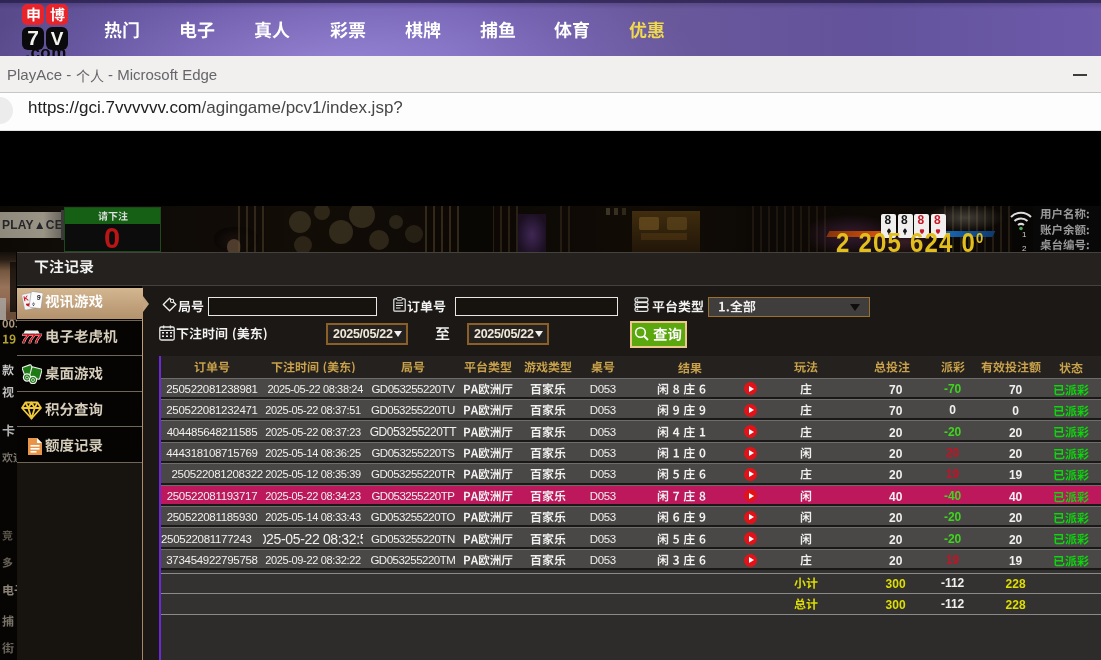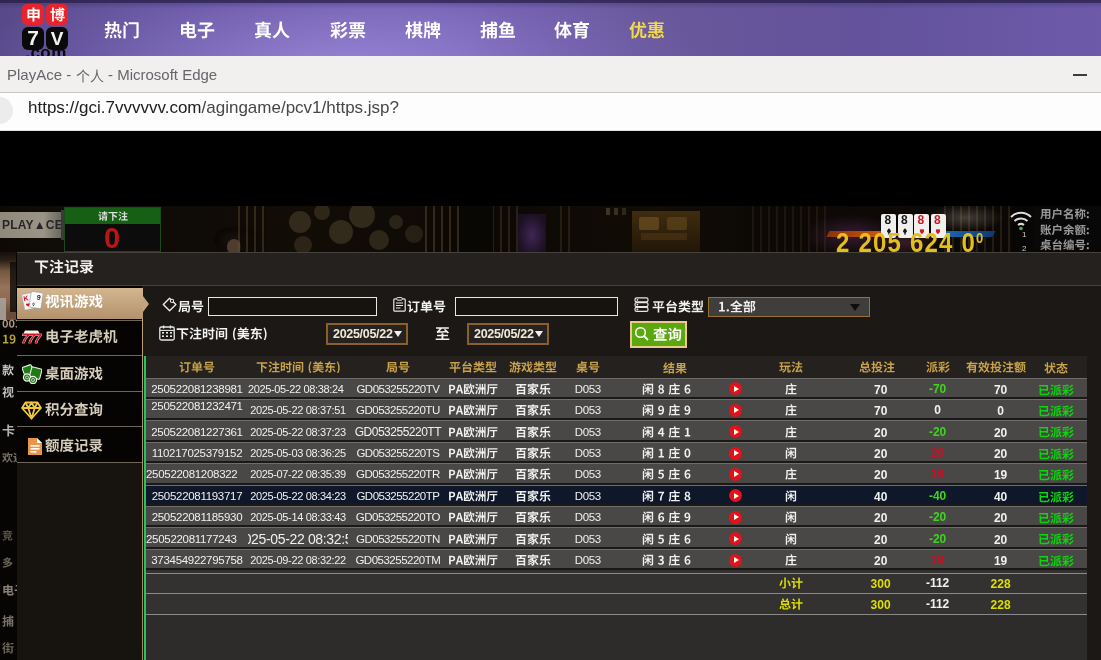--- a/index.html
+++ b/index.html
@@ -94,21 +94,21 @@
         <use href="#r4E2A" x="0"></use>
         <use href="#r4EBA" x="1000"></use>
       </g>
     </svg>
     <span class="a" style="left:108px;top:10px;font-size:15px;color:#66656a"> - Microsoft Edge</span>
     <div class="a" style="left:1072px;top:74px;"></div>
     <div class="a" style="left:1073px;top:18px;width:14px;height:1.5px;background:#3c3c3c"></div>
   </div>
 <div class="a" id="ubar">
     <div class="a" style="left:-14px;top:4px;width:27px;height:27px;border-radius:50%;background:#ececec"></div>
-    <span class="a" style="left:28px;top:5px;font-size:17px;color:#202020">https://gci.7vvvvvv.com<span style="color:#474747">/agingame/pcv1/https.jsp?</span></span>
+    <span class="a" style="left:28px;top:5px;font-size:17px;color:#202020">https://gci.7vvvvvv.com<span style="color:#474747">/agingame/pcv1/index.jsp?</span></span>
   </div>
 <div class="a" id="blk"></div>
 <div class="a" id="vid">
     <div class="a" style="left:0;top:0;width:1101px;height:46px;background:linear-gradient(90deg,#0d0a06 0,#16100a 180px,#1a1309 300px,#150f09 420px,#0f0b07 470px,#140e08 560px,#1a1208 660px,#100c07 760px,#130d08 900px,#0a0806 1000px)"></div>
     <div class="a" style="left:214px;top:21px;width:44px;height:25px;background:radial-gradient(ellipse at 50% 60%,#1f1512 30%,#0c0806 72%);border-radius:45%"></div>
     <div class="a" style="left:227px;top:33px;width:14px;height:16px;background:#86644c;border-radius:50%"></div>
     <div class="a" style="left:238px;top:0;width:28px;height:46px;background:repeating-linear-gradient(90deg,rgba(175,148,98,0.5) 0 2.5px,rgba(20,12,6,0.9) 2.5px 8px);opacity:0.75"></div>
     <div class="a" style="left:425px;top:0;width:38px;height:46px;background:repeating-linear-gradient(90deg,rgba(175,148,98,0.5) 0 2.5px,rgba(20,12,6,0.9) 2.5px 8px);opacity:0.8"></div>
     <div class="a" style="left:492px;top:0;width:26px;height:46px;background:repeating-linear-gradient(90deg,rgba(175,148,98,0.5) 0 2.5px,rgba(20,12,6,0.9) 2.5px 8px);opacity:0.6"></div>
     <div class="a" style="left:560px;top:0;width:14px;height:46px;background:repeating-linear-gradient(90deg,rgba(175,148,98,0.5) 0 2.5px,rgba(20,12,6,0.9) 2.5px 8px);opacity:0.5"></div>
@@ -473,21 +473,21 @@
     <svg class="t" style="left:617px;top:74px" width="16" height="16" viewBox="0 0 16 16">
       <circle cx="6.5" cy="6.5" r="4.8" fill="none" stroke="#fff" stroke-width="1.6"></circle>
       <path d="M10 10 L14 14" stroke="#fff" stroke-width="1.8"></path>
     </svg>
     <svg class="t" style="left:636px;top:74.5px" width="29.0" height="14.5" viewBox="0 -880 2000 1000">
       <g fill="#ffffff">
         <use href="#b67E5" x="0"></use>
         <use href="#b8BE2" x="1000"></use>
       </g>
     </svg>
-    <div class="a" style="left:127px;top:104px;width:942.5px;height:304px;background:#2e2c2a;border-left:2px solid #22c55e">
+    <div class="a" style="left:142px;top:104px;width:942.5px;height:304px;background:#2e2c2a;border-left:2px solid #6d28d9">
       <div style="display:flex;height:21.6px;background:#24211e">
         <div style="width:102px;display:flex;align-items:center;justify-content:center;overflow:hidden;white-space:nowrap">
           <svg class="i" width="36.0" height="12.0" viewBox="0 -880 3000 1000">
             <g fill="#c9a24b">
               <use href="#b8BA2" x="0"></use>
               <use href="#b5355" x="1000"></use>
               <use href="#b53F7" x="2000"></use>
             </g>
           </svg>
         </div>
@@ -592,21 +592,21 @@
                 <use href="#b72B6" x="0"></use>
                 <use href="#b6001" x="1000"></use>
               </g>
             </svg></span>
         </div>
       </div>
       <div style="display:flex;height:21.42px;background:#4a4846;border-top:1px solid #6f6d6b;box-shadow:inset 0 -2px 0 #1b1918">
         <div style="width:102px;display:flex;align-items:center;justify-content:center;overflow:hidden;white-space:nowrap">
           <span style="font-size:11.5px;color:#f0f0f0;letter-spacing:-0.3px">250522081238981</span>
         </div>
-        <div style="width:100px;display:flex;align-items:center;justify-content:flex-start;overflow:hidden;white-space:nowrap">
+        <div style="width:100px;display:flex;align-items:center;justify-content:flex-end;overflow:hidden;white-space:nowrap">
           <span style="font-size:11px;color:#f0f0f0;letter-spacing:-0.35px">2025-05-22 08:38:24</span>
         </div>
         <div style="width:100px;display:flex;align-items:center;justify-content:center;overflow:hidden;white-space:nowrap">
           <span style="font-size:11.5px;color:#f0f0f0;letter-spacing:-0.5px">GD053255220TV</span>
         </div>
         <div style="width:50px;display:flex;align-items:center;justify-content:center;overflow:hidden;white-space:nowrap">
           <svg class="i" width="51.7" height="12.0" viewBox="0 -880 4308 1000">
             <g fill="#f0f0f0">
               <use href="#b0050" x="0"></use>
               <use href="#b0041" x="667"></use>
@@ -663,21 +663,21 @@
           <span style="position:relative;left:-4px"><svg class="i" width="36.0" height="12.0" viewBox="0 -880 3000 1000">
               <g fill="#0cd60c">
                 <use href="#b5DF2" x="0"></use>
                 <use href="#b6D3E" x="1000"></use>
                 <use href="#b5F69" x="2000"></use>
               </g>
             </svg></span>
         </div>
       </div>
       <div style="display:flex;height:21.42px;background:#4a4846;border-top:1px solid #6f6d6b;box-shadow:inset 0 -2px 0 #1b1918">
-        <div style="width:102px;display:flex;align-items:flex-start;justify-content:center;overflow:hidden;white-space:nowrap">
+        <div style="width:102px;display:flex;align-items:center;justify-content:center;overflow:hidden;white-space:nowrap">
           <span style="font-size:11.5px;color:#f0f0f0;letter-spacing:-0.3px">250522081232471</span>
         </div>
         <div style="width:100px;display:flex;align-items:center;justify-content:center;overflow:hidden;white-space:nowrap">
           <span style="font-size:11px;color:#f0f0f0;letter-spacing:-0.35px">2025-05-22 08:37:51</span>
         </div>
         <div style="width:100px;display:flex;align-items:center;justify-content:center;overflow:hidden;white-space:nowrap">
           <span style="font-size:11.5px;color:#f0f0f0;letter-spacing:-0.5px">GD053255220TU</span>
         </div>
         <div style="width:50px;display:flex;align-items:center;justify-content:center;overflow:hidden;white-space:nowrap">
           <svg class="i" width="51.7" height="12.0" viewBox="0 -880 4308 1000">
@@ -738,21 +738,21 @@
               <g fill="#0cd60c">
                 <use href="#b5DF2" x="0"></use>
                 <use href="#b6D3E" x="1000"></use>
                 <use href="#b5F69" x="2000"></use>
               </g>
             </svg></span>
         </div>
       </div>
       <div style="display:flex;height:21.42px;background:#4a4846;border-top:1px solid #6f6d6b;box-shadow:inset 0 -2px 0 #1b1918">
         <div style="width:102px;display:flex;align-items:center;justify-content:center;overflow:hidden;white-space:nowrap">
-          <span style="font-size:11.5px;color:#f0f0f0;letter-spacing:-0.3px">250522081227361</span>
+          <span style="font-size:11.5px;color:#f0f0f0;letter-spacing:-0.3px">404485648211585</span>
         </div>
         <div style="width:100px;display:flex;align-items:center;justify-content:center;overflow:hidden;white-space:nowrap">
           <span style="font-size:11px;color:#f0f0f0;letter-spacing:-0.35px">2025-05-22 08:37:23</span>
         </div>
         <div style="width:100px;display:flex;align-items:center;justify-content:center;overflow:hidden;white-space:nowrap">
           <span style="font-size:12px;color:#f0f0f0;letter-spacing:-0.5px">GD053255220TT</span>
         </div>
         <div style="width:50px;display:flex;align-items:center;justify-content:center;overflow:hidden;white-space:nowrap">
           <svg class="i" width="51.7" height="12.0" viewBox="0 -880 4308 1000">
             <g fill="#f0f0f0">
@@ -812,24 +812,24 @@
               <g fill="#0cd60c">
                 <use href="#b5DF2" x="0"></use>
                 <use href="#b6D3E" x="1000"></use>
                 <use href="#b5F69" x="2000"></use>
               </g>
             </svg></span>
         </div>
       </div>
       <div style="display:flex;height:21.42px;background:#4a4846;border-top:1px solid #6f6d6b;box-shadow:inset 0 -2px 0 #1b1918">
         <div style="width:102px;display:flex;align-items:center;justify-content:center;overflow:hidden;white-space:nowrap">
-          <span style="font-size:11.5px;color:#f0f0f0;letter-spacing:-0.3px">110217025379152</span>
-        </div>
-        <div style="width:100px;display:flex;align-items:center;justify-content:center;overflow:hidden;white-space:nowrap">
-          <span style="font-size:11px;color:#f0f0f0;letter-spacing:-0.35px">2025-05-03 08:36:25</span>
+          <span style="font-size:11.5px;color:#f0f0f0;letter-spacing:-0.3px">444318108715769</span>
+        </div>
+        <div style="width:100px;display:flex;align-items:center;justify-content:center;overflow:hidden;white-space:nowrap">
+          <span style="font-size:11px;color:#f0f0f0;letter-spacing:-0.35px">2025-05-14 08:36:25</span>
         </div>
         <div style="width:100px;display:flex;align-items:center;justify-content:center;overflow:hidden;white-space:nowrap">
           <span style="font-size:11.5px;color:#f0f0f0;letter-spacing:-0.5px">GD053255220TS</span>
         </div>
         <div style="width:50px;display:flex;align-items:center;justify-content:center;overflow:hidden;white-space:nowrap">
           <svg class="i" width="51.7" height="12.0" viewBox="0 -880 4308 1000">
             <g fill="#f0f0f0">
               <use href="#b0050" x="0"></use>
               <use href="#b0041" x="667"></use>
               <use href="#b6B27" x="1308"></use>
@@ -885,25 +885,25 @@
           <span style="position:relative;left:-4px"><svg class="i" width="36.0" height="12.0" viewBox="0 -880 3000 1000">
               <g fill="#0cd60c">
                 <use href="#b5DF2" x="0"></use>
                 <use href="#b6D3E" x="1000"></use>
                 <use href="#b5F69" x="2000"></use>
               </g>
             </svg></span>
         </div>
       </div>
       <div style="display:flex;height:21.42px;background:#4a4846;border-top:1px solid #6f6d6b;box-shadow:inset 0 -2px 0 #1b1918">
-        <div style="width:102px;display:flex;align-items:center;justify-content:flex-start;overflow:hidden;white-space:nowrap">
+        <div style="width:102px;display:flex;align-items:center;justify-content:flex-end;overflow:hidden;white-space:nowrap">
           <span style="font-size:11.5px;color:#f0f0f0;letter-spacing:-0.3px">250522081208322</span>
         </div>
         <div style="width:100px;display:flex;align-items:center;justify-content:center;overflow:hidden;white-space:nowrap">
-          <span style="font-size:11px;color:#f0f0f0;letter-spacing:-0.35px">2025-07-22 08:35:39</span>
+          <span style="font-size:11px;color:#f0f0f0;letter-spacing:-0.35px">2025-05-12 08:35:39</span>
         </div>
         <div style="width:100px;display:flex;align-items:center;justify-content:center;overflow:hidden;white-space:nowrap">
           <span style="font-size:11.5px;color:#f0f0f0;letter-spacing:-0.5px">GD053255220TR</span>
         </div>
         <div style="width:50px;display:flex;align-items:center;justify-content:center;overflow:hidden;white-space:nowrap">
           <svg class="i" width="51.7" height="12.0" viewBox="0 -880 4308 1000">
             <g fill="#f0f0f0">
               <use href="#b0050" x="0"></use>
               <use href="#b0041" x="667"></use>
               <use href="#b6B27" x="1308"></use>
@@ -958,21 +958,21 @@
         <div style="width:53px;display:flex;align-items:center;justify-content:center;overflow:hidden;white-space:nowrap">
           <span style="position:relative;left:-4px"><svg class="i" width="36.0" height="12.0" viewBox="0 -880 3000 1000">
               <g fill="#0cd60c">
                 <use href="#b5DF2" x="0"></use>
                 <use href="#b6D3E" x="1000"></use>
                 <use href="#b5F69" x="2000"></use>
               </g>
             </svg></span>
         </div>
       </div>
-      <div style="display:flex;height:21.42px;background:#0f172a;border-top:1px solid #6f6d6b;box-shadow:inset 0 -2px 0 #1b1918">
+      <div style="display:flex;height:21.42px;background:#be185d;border-top:1px solid #6f6d6b;box-shadow:inset 0 -2px 0 #1b1918">
         <div style="width:102px;display:flex;align-items:center;justify-content:center;overflow:hidden;white-space:nowrap">
           <span style="font-size:11.5px;color:#f0f0f0;letter-spacing:-0.3px">250522081193717</span>
         </div>
         <div style="width:100px;display:flex;align-items:center;justify-content:center;overflow:hidden;white-space:nowrap">
           <span style="font-size:11px;color:#f0f0f0;letter-spacing:-0.35px">2025-05-22 08:34:23</span>
         </div>
         <div style="width:100px;display:flex;align-items:center;justify-content:center;overflow:hidden;white-space:nowrap">
           <span style="font-size:11.5px;color:#f0f0f0;letter-spacing:-0.5px">GD053255220TP</span>
         </div>
         <div style="width:50px;display:flex;align-items:center;justify-content:center;overflow:hidden;white-space:nowrap">

